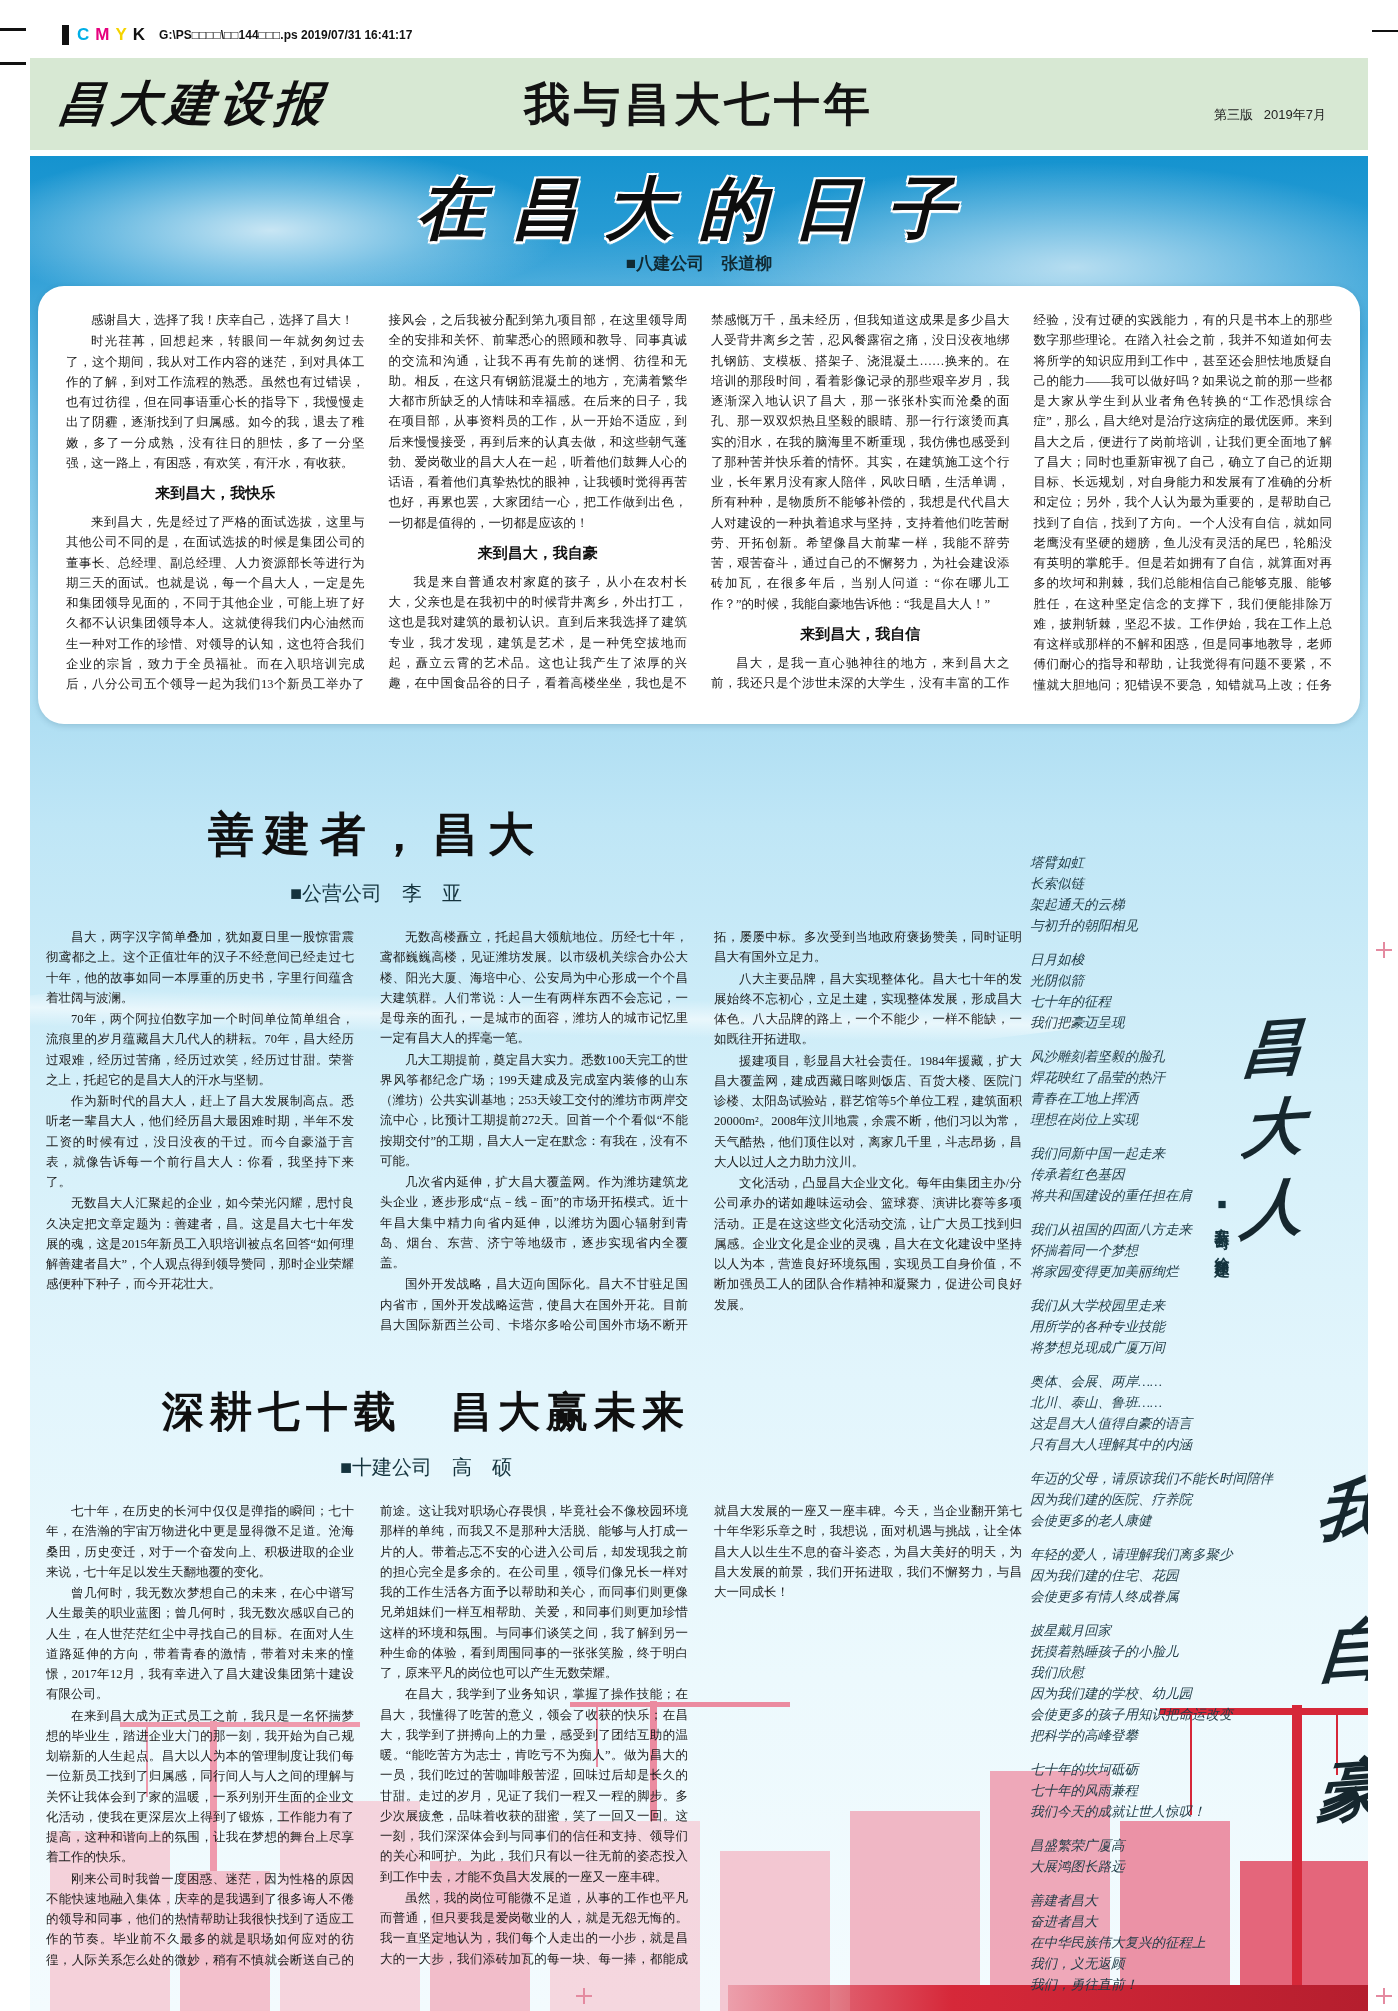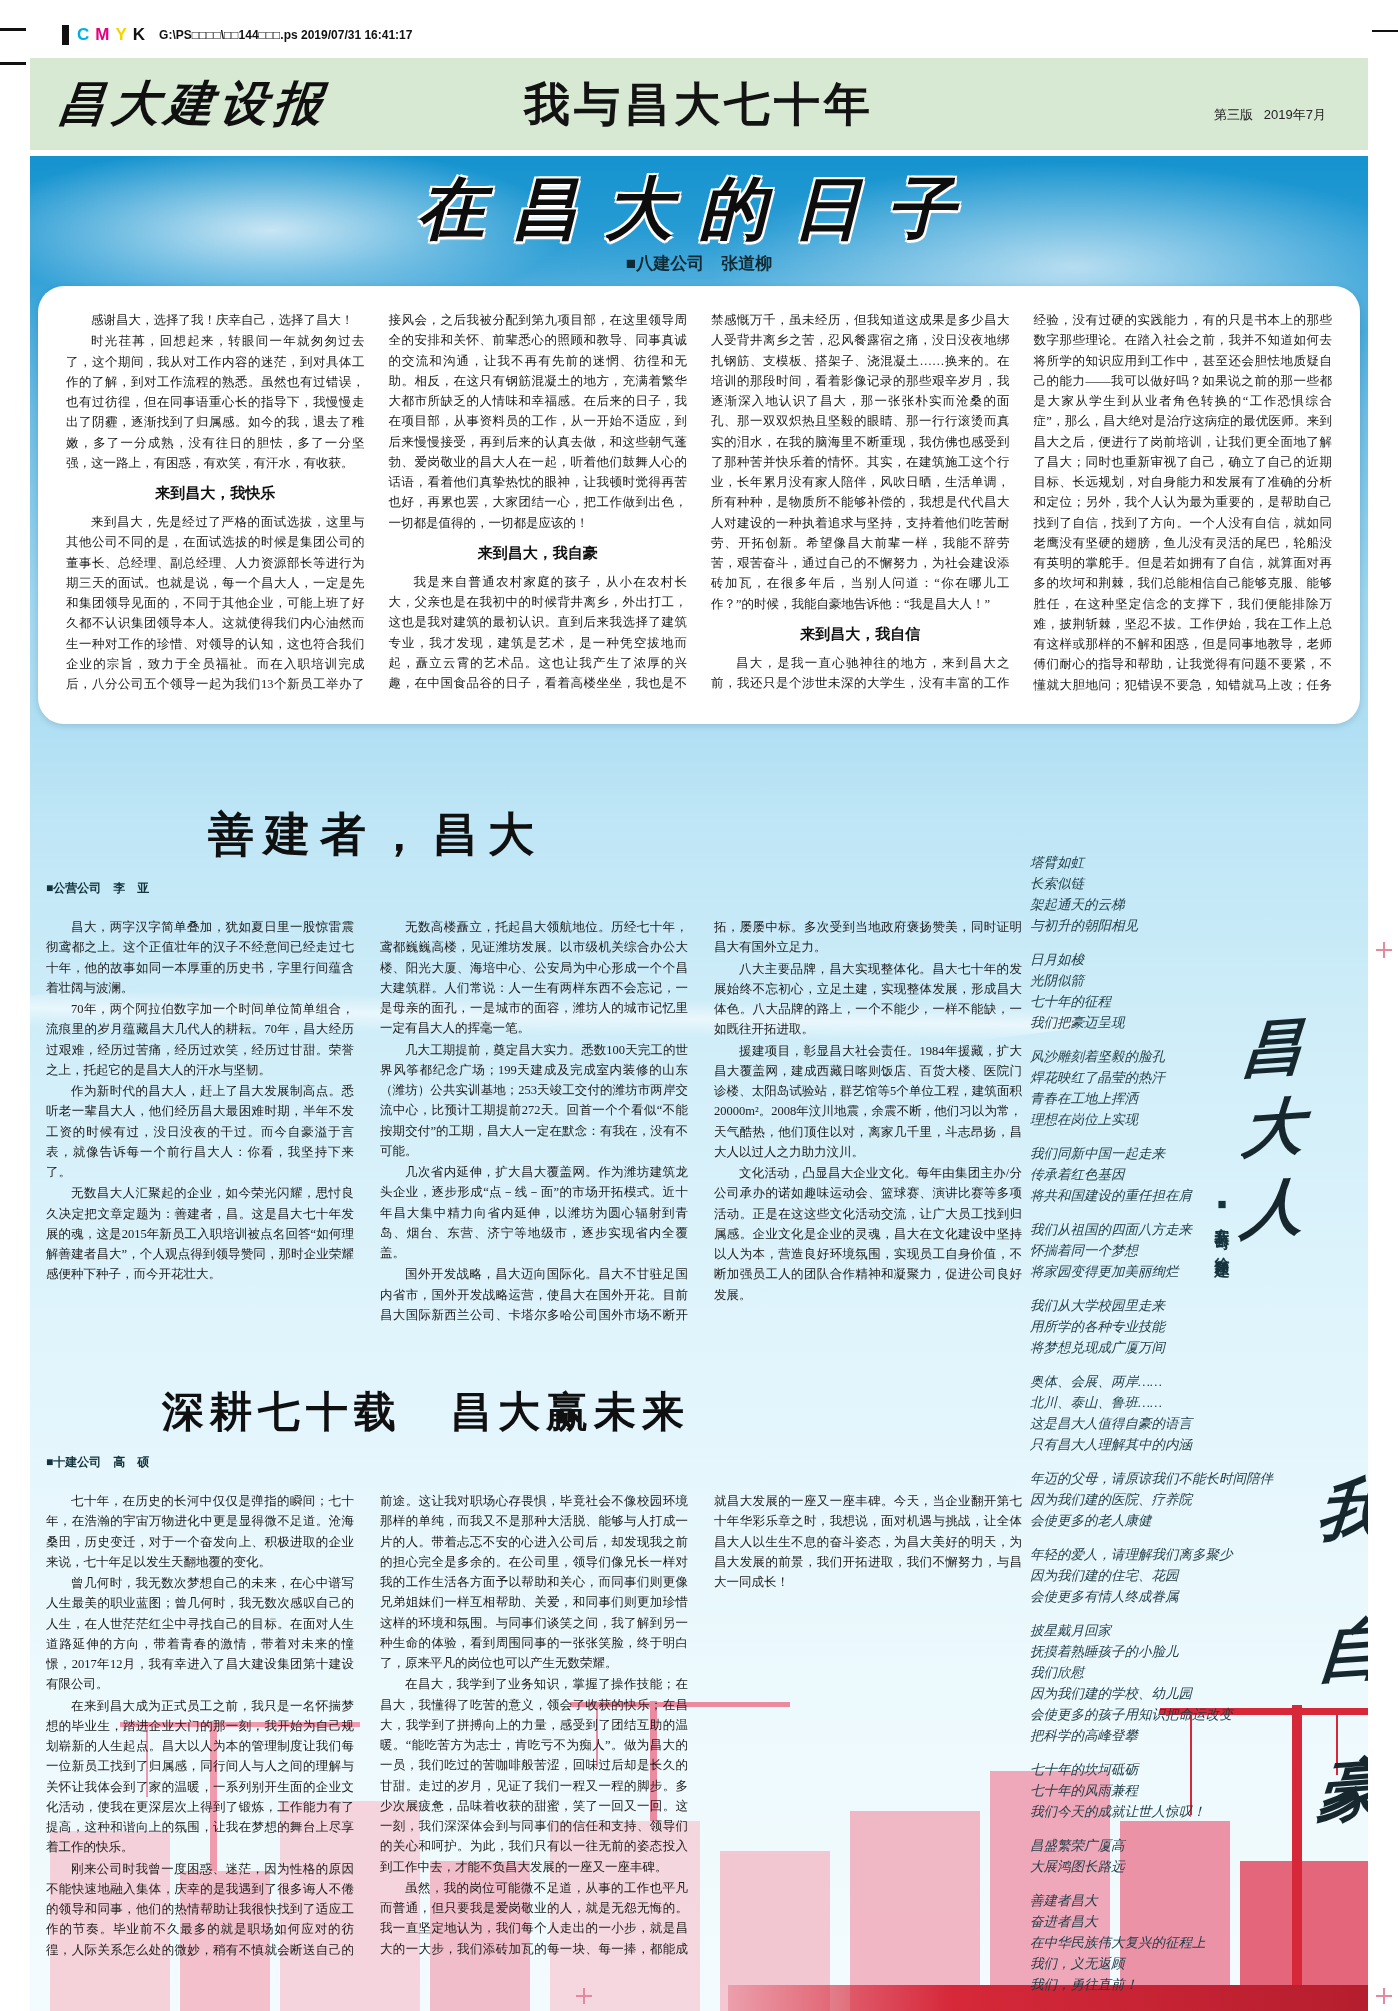--- a/index.html
+++ b/index.html
@@ -46,21 +46,21 @@
   .cols-3 { column-count:3; column-gap:26px; }
   .para { font-size:12.5px; line-height:1.62; text-align:justify; text-indent:2em; color:#1a1a1a; margin-bottom:1px; }
   .sub { text-align:center; font-size:15px; font-weight:bold; color:#111; margin:11px 0 9px;
          font-family:"Liberation Sans",sans-serif; break-inside:avoid; }
 
   
   .sky-article { position:absolute; left:16px; width:976px; }
   .sky-h1 { font-size:46px; font-weight:900; color:#101010; letter-spacing:10px; text-align:center; width:660px;
             font-family:"Liberation Serif",serif; }
   .sky-h1.a3 { width:760px; letter-spacing:6px; font-size:42px; }
-  .sky-byline { font-size:12px; font-weight:bold; color:#14333d; width:660px; margin-top:14px; }
+  .sky-byline { text-align:center; font-size:20px; font-weight:normal; color:#14333d; width:660px; margin-top:14px; }
   .sky-byline.a3 { width:760px; }
   .sky-body { margin-top:20px; }
   .sky-body .para { color:#1c1c1c; }
 
   
   .poem { position:absolute; left:1000px; top:696px; width:186px; color:#1f3b46; }
   .stanza { margin-bottom:13px; }
   .pline { font-size:13.5px; line-height:21px; font-style:italic; white-space:nowrap; }
 
   

